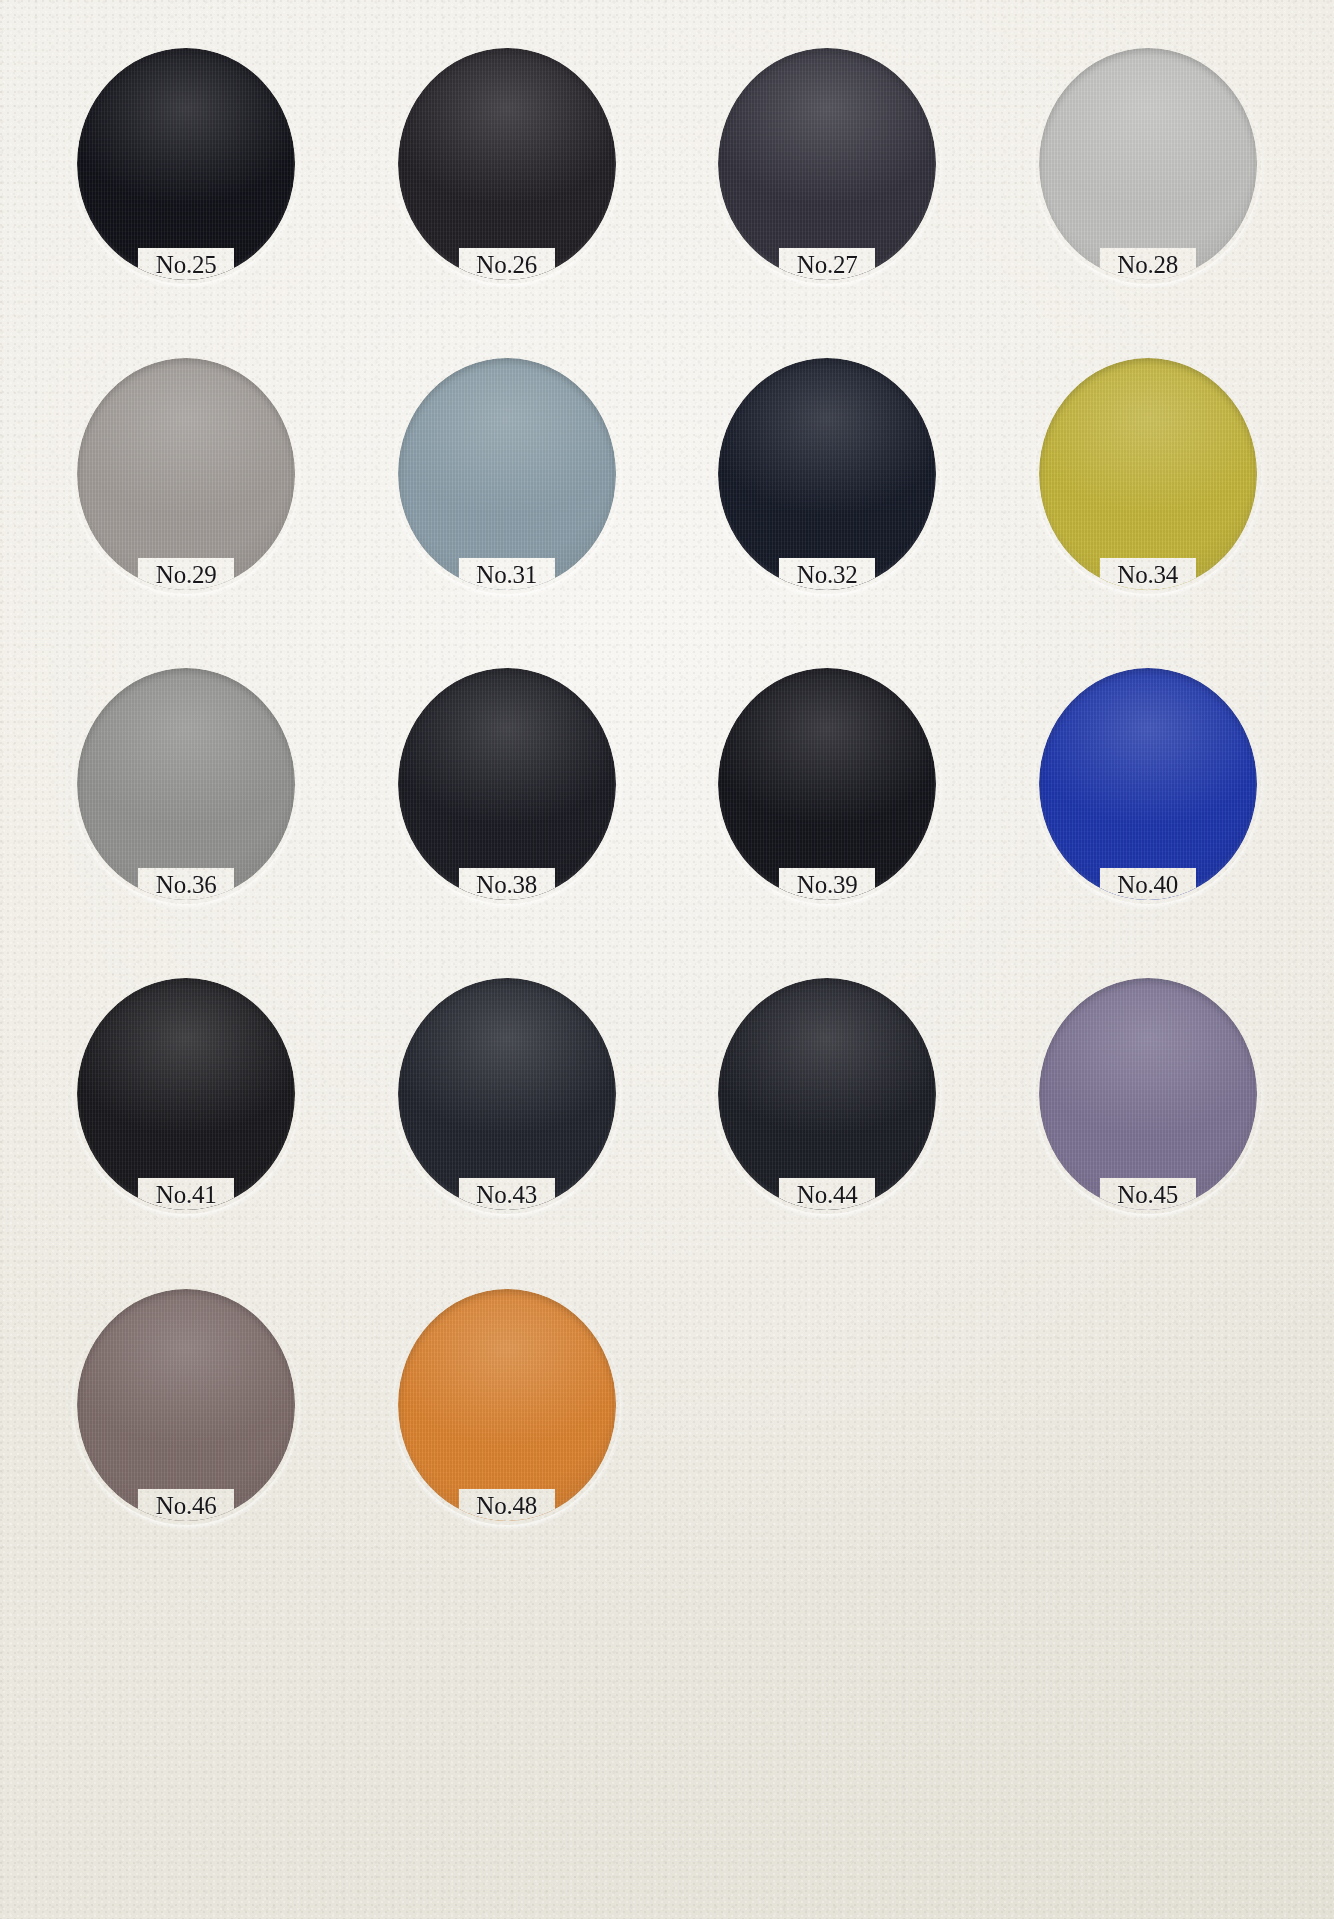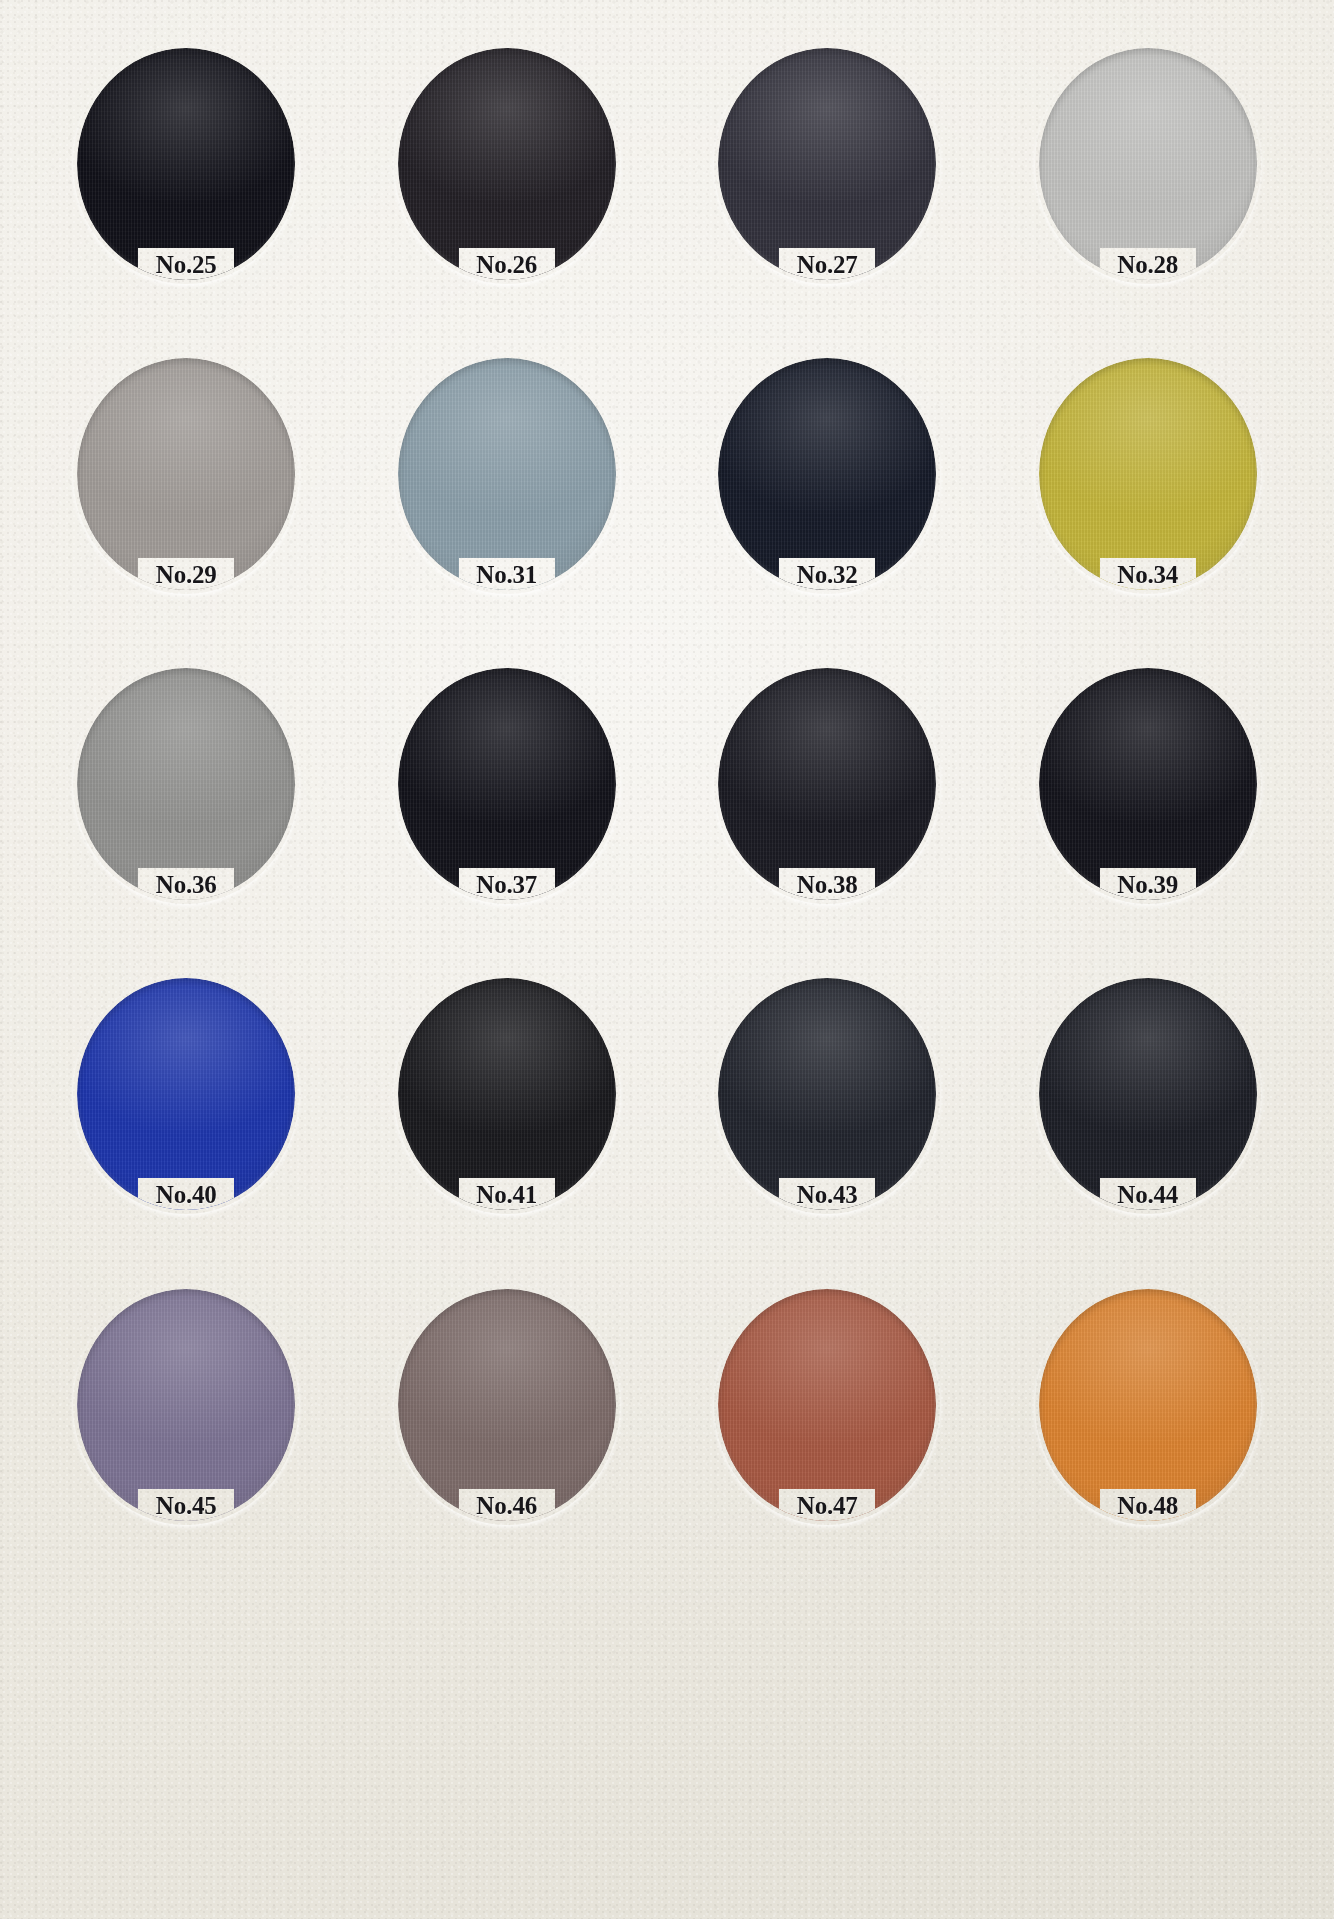--- a/index.html
+++ b/index.html
@@ -174,21 +174,21 @@
 
   
   .label {
     position: absolute;
     left: 50%;
     transform: translateX(-50%);
     top: 204px;
     width: 120px;
     text-align: center;
     font-family: "Liberation Serif", serif;
-    font-weight: bold;
+    font-weight: normal;
     font-size: 25px;
     line-height: 1;
     letter-spacing: -0.2px;
     color: #17161a;
     text-shadow: 0 1px 0 rgba(255,255,255,0.6);
     white-space: nowrap;
     z-index: 6;
   }
 </style>
 </head>
@@ -284,30 +284,20 @@
           <div class="disc" style="background: rgb(148, 148, 146);">
             <div class="fabric"></div>
           </div>
           <div class="disc-shadow"></div>
           <div class="label">No.36</div>
         </div>
       </div>
       <div class="cell">
         <div class="swatch-wrap">
           <div class="halo"></div>
-          <div class="disc" style="background: rgb(19, 19, 27);">
-            <div class="fabric"></div>
-          </div>
-          <div class="disc-shadow"></div>
-          <div class="label">No.37</div>
-        </div>
-      </div>
-      <div class="cell">
-        <div class="swatch-wrap">
-          <div class="halo"></div>
           <div class="disc" style="background: rgb(27, 27, 35);">
             <div class="fabric"></div>
           </div>
           <div class="disc-shadow"></div>
           <div class="label">No.38</div>
         </div>
       </div>
       <div class="cell">
         <div class="swatch-wrap">
           <div class="halo"></div>
@@ -374,30 +364,20 @@
           <div class="disc" style="background: rgb(126, 109, 107);">
             <div class="fabric"></div>
           </div>
           <div class="disc-shadow"></div>
           <div class="label">No.46</div>
         </div>
       </div>
       <div class="cell">
         <div class="swatch-wrap">
           <div class="halo"></div>
-          <div class="disc" style="background: rgb(168, 90, 68);">
-            <div class="fabric"></div>
-          </div>
-          <div class="disc-shadow"></div>
-          <div class="label">No.47</div>
-        </div>
-      </div>
-      <div class="cell">
-        <div class="swatch-wrap">
-          <div class="halo"></div>
           <div class="disc" style="background: rgb(220, 132, 49);">
             <div class="fabric"></div>
           </div>
           <div class="disc-shadow"></div>
           <div class="label">No.48</div>
         </div>
       </div>
     </div>
 
 </div>

